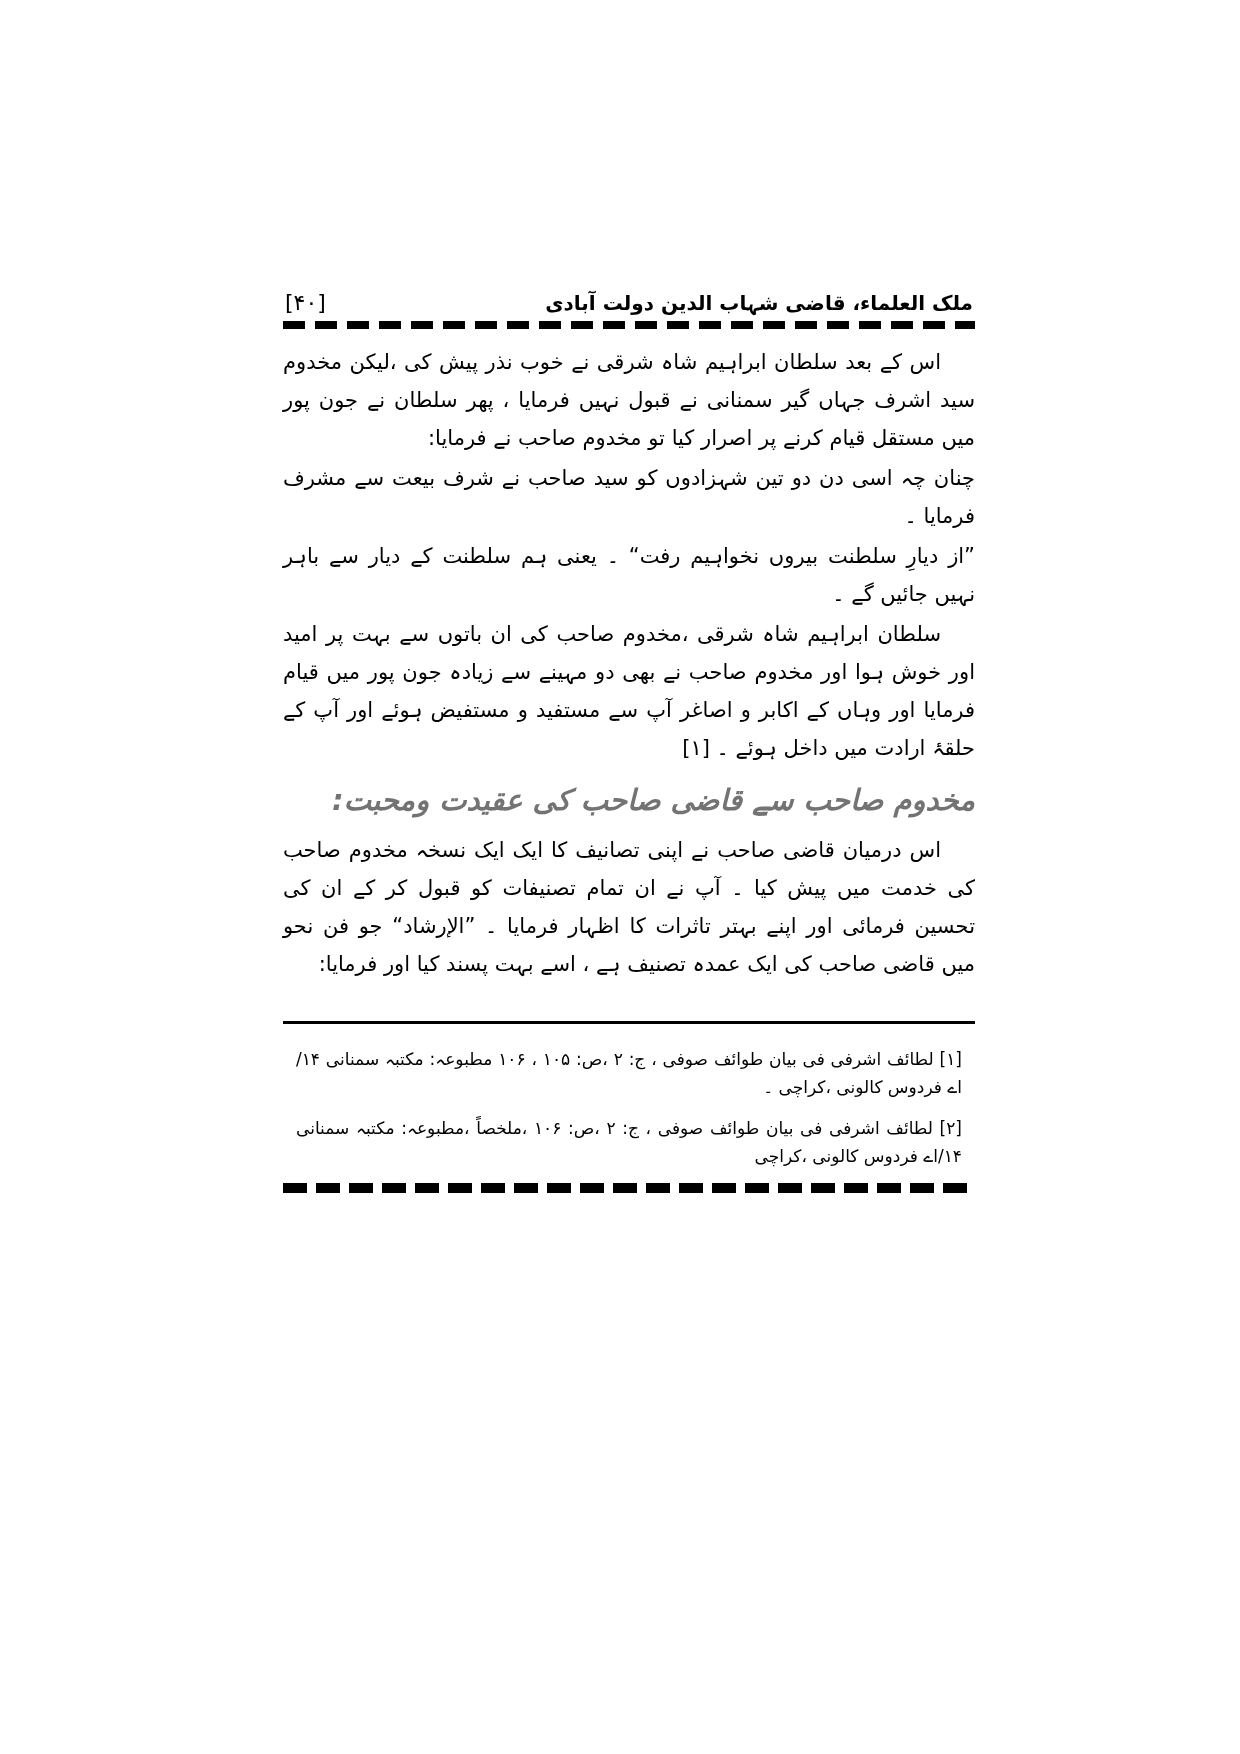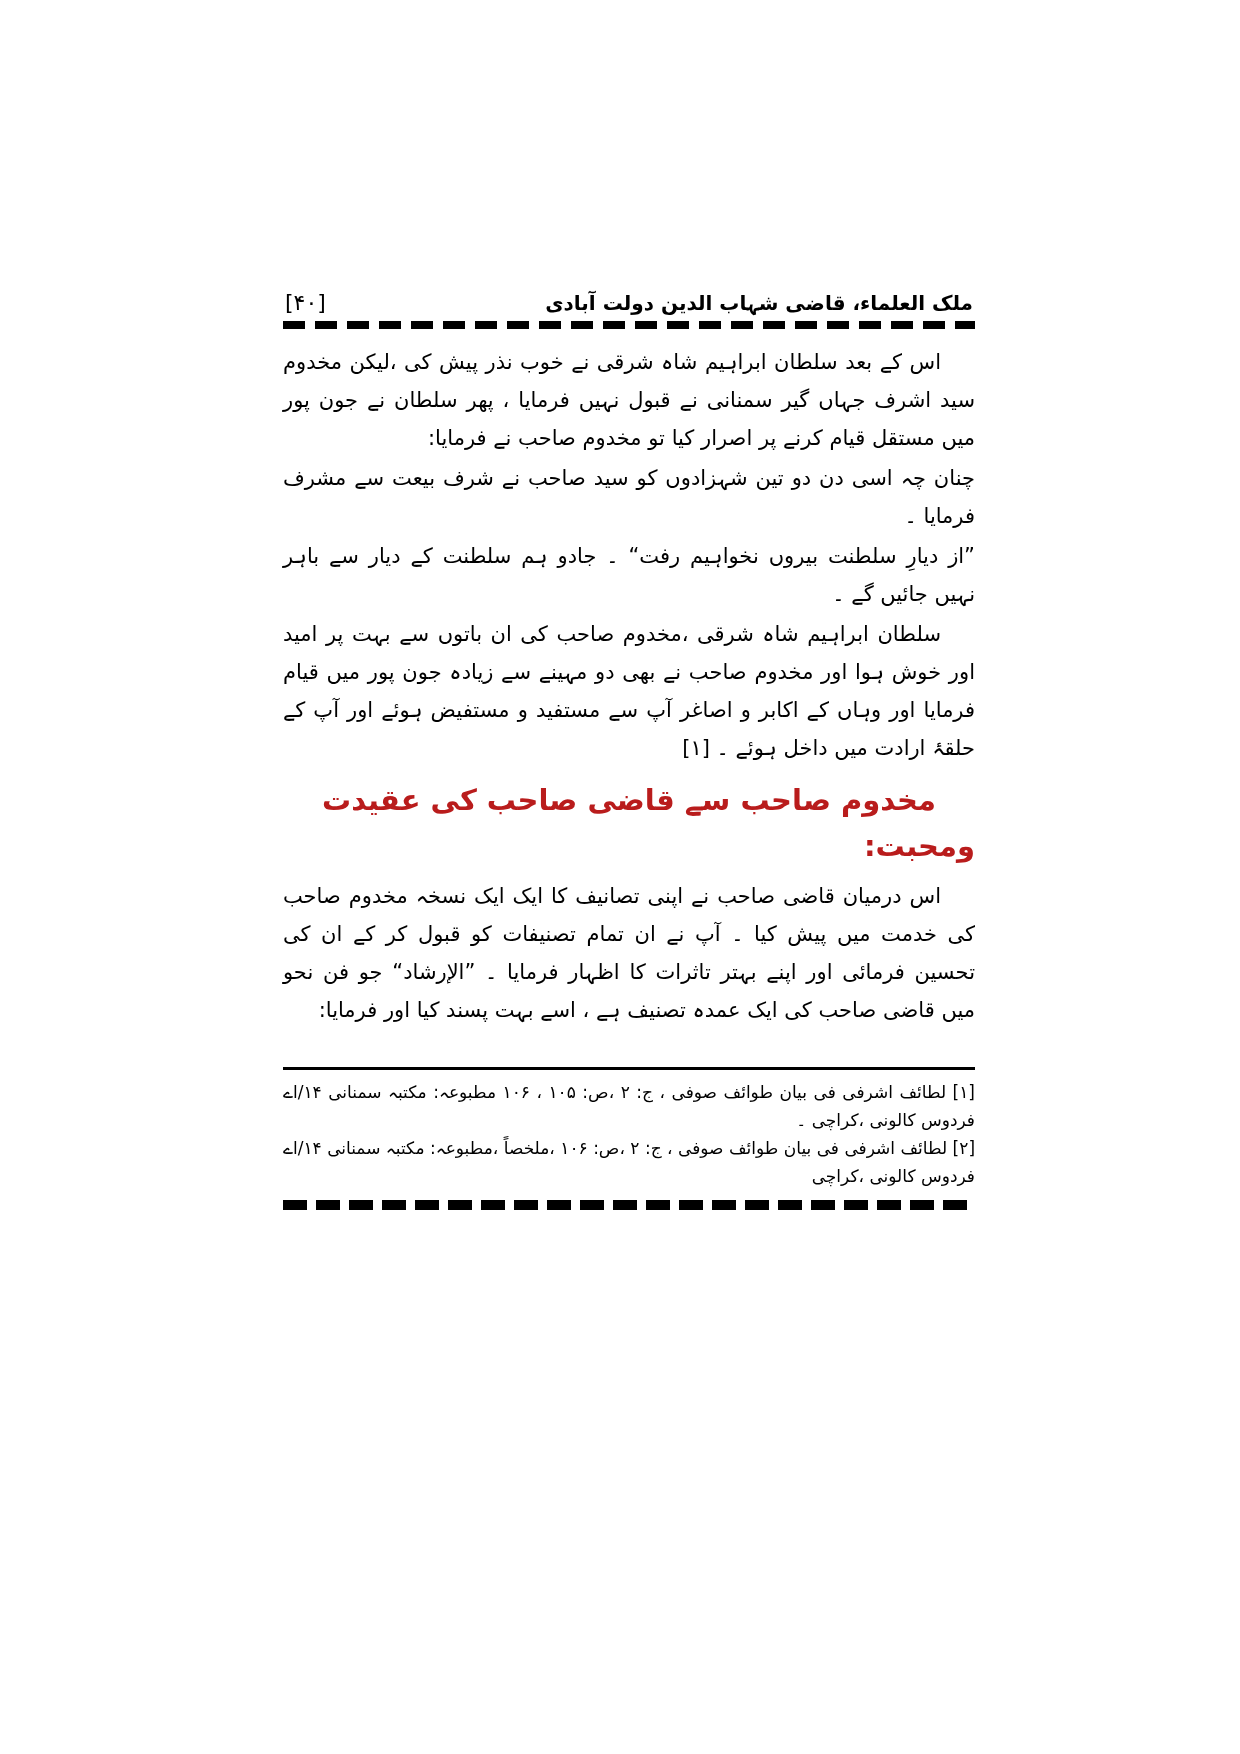--- a/index.html
+++ b/index.html
@@ -63,42 +63,42 @@
   }
   .footnotes{
     margin-top:38px;
     border-top:3px solid #000;
     padding-top:8px;
     font-size:17px;
     line-height:28px;
     text-align:justify;
     text-align-last:right;
   }
-  .footnote{margin:0;}
+  .footnote{margin:13px;}
 </style>
 </head>
 <body>
 
 <div class="page">
   <div class="content">
 
     <div class="header-row">
       <div class="book-title">ملک العلماء، قاضی شہاب الدین دولت آبادی</div>
       <div class="page-num">[۴۰]</div>
     </div>
 
     <div class="dash-rule top"></div>
 
     <div class="body-text">
       <p class="para indent">اس کے بعد سلطان ابراہیم شاہ شرقی نے خوب نذر پیش کی ،لیکن مخدوم سید اشرف جہاں گیر سمنانی نے قبول نہیں فرمایا ، پھر سلطان نے جون پور میں مستقل قیام کرنے پر اصرار کیا تو مخدوم صاحب نے فرمایا:</p>
       <p class="para">چنان چہ اسی دن دو تین شہزادوں کو سید صاحب نے شرف بیعت سے مشرف فرمایا ۔</p>
-      <p class="para quote">”از دیارِ سلطنت بیروں نخواہیم رفت“ ۔ جادو ہم سلطنت کے دیار سے باہر نہیں جائیں گے ۔</p>
+      <p class="para quote">”از دیارِ سلطنت بیروں نخواہیم رفت“ ۔ یعنی ہم سلطنت کے دیار سے باہر نہیں جائیں گے ۔</p>
       <p class="para indent">سلطان ابراہیم شاہ شرقی ،مخدوم صاحب کی ان باتوں سے بہت پر امید اور خوش ہوا اور مخدوم صاحب نے بھی دو مہینے سے زیادہ جون پور میں قیام فرمایا اور وہاں کے اکابر و اصاغر آپ سے مستفید و مستفیض ہوئے اور آپ کے حلقۂ ارادت میں داخل ہوئے ۔ [۱]</p>
 
-      <h2 class="section-heading" id="section-heading" style="color: #b91c1c;">مخدوم صاحب سے قاضی صاحب کی عقیدت ومحبت:</h2>
+      <h2 class="section-heading" id="section-heading" style="color: #737373; font-style: italic;">مخدوم صاحب سے قاضی صاحب کی عقیدت ومحبت:</h2>
 
       <p class="para indent">اس درمیان قاضی صاحب نے اپنی تصانیف کا ایک ایک نسخہ مخدوم صاحب کی خدمت میں پیش کیا ۔ آپ نے ان تمام تصنیفات کو قبول کر کے ان کی تحسین فرمائی اور اپنے بہتر تاثرات کا اظہار فرمایا ۔ ”الإرشاد“ جو فن نحو میں قاضی صاحب کی ایک عمدہ تصنیف ہے ، اسے بہت پسند کیا اور فرمایا:</p>
     </div>
 
     <div class="footnotes">
       <p class="footnote">[۱] لطائف اشرفی فی بیان طوائف صوفی ، ج: ۲ ،ص: ۱۰۵ ، ۱۰۶ مطبوعہ: مکتبہ سمنانی ۱۴/اے فردوس کالونی ،کراچی ۔</p>
       <p class="footnote">[۲] لطائف اشرفی فی بیان طوائف صوفی ، ج: ۲ ،ص: ۱۰۶ ،ملخصاً ،مطبوعہ: مکتبہ سمنانی ۱۴/اے فردوس کالونی ،کراچی</p>
     </div>
 
     <div class="dash-rule bottom"></div>

